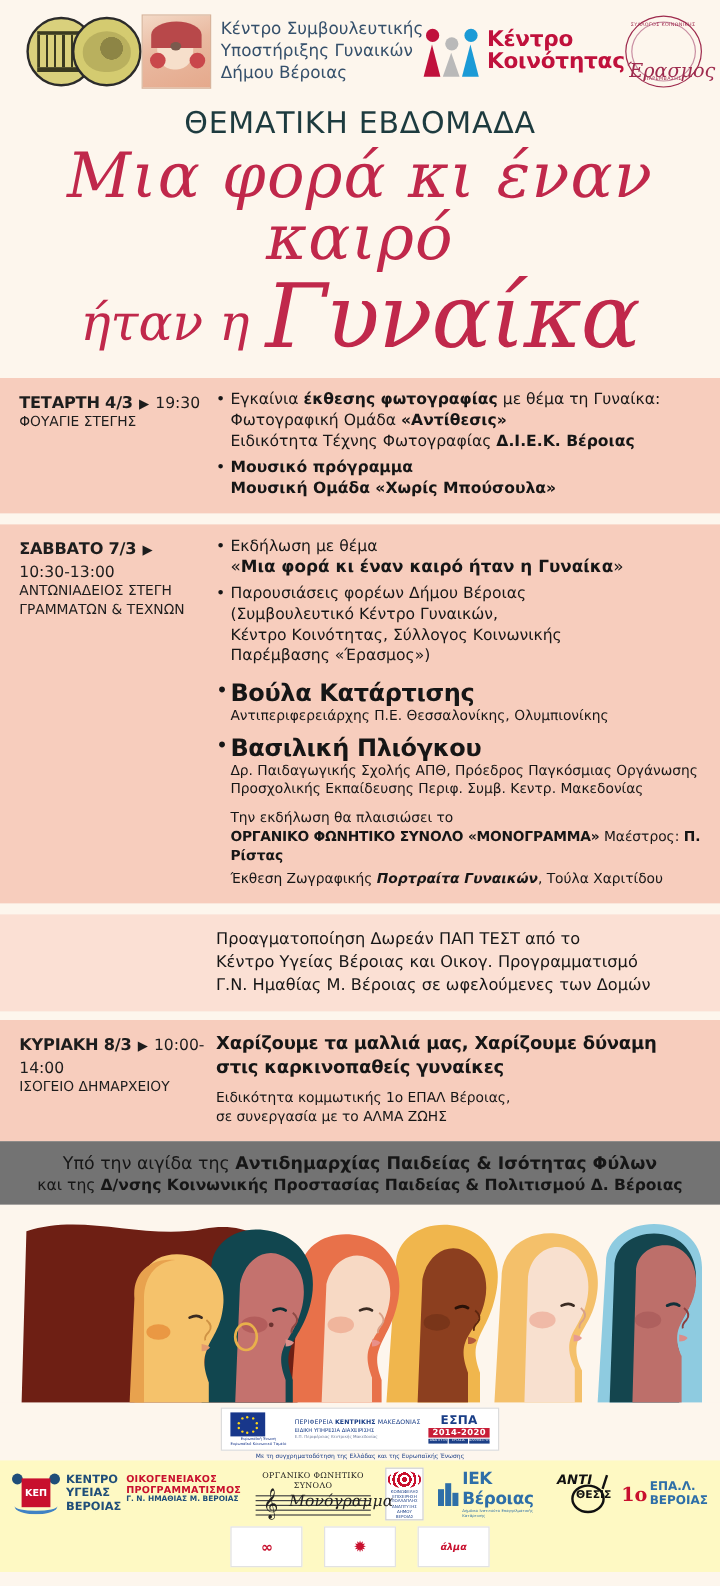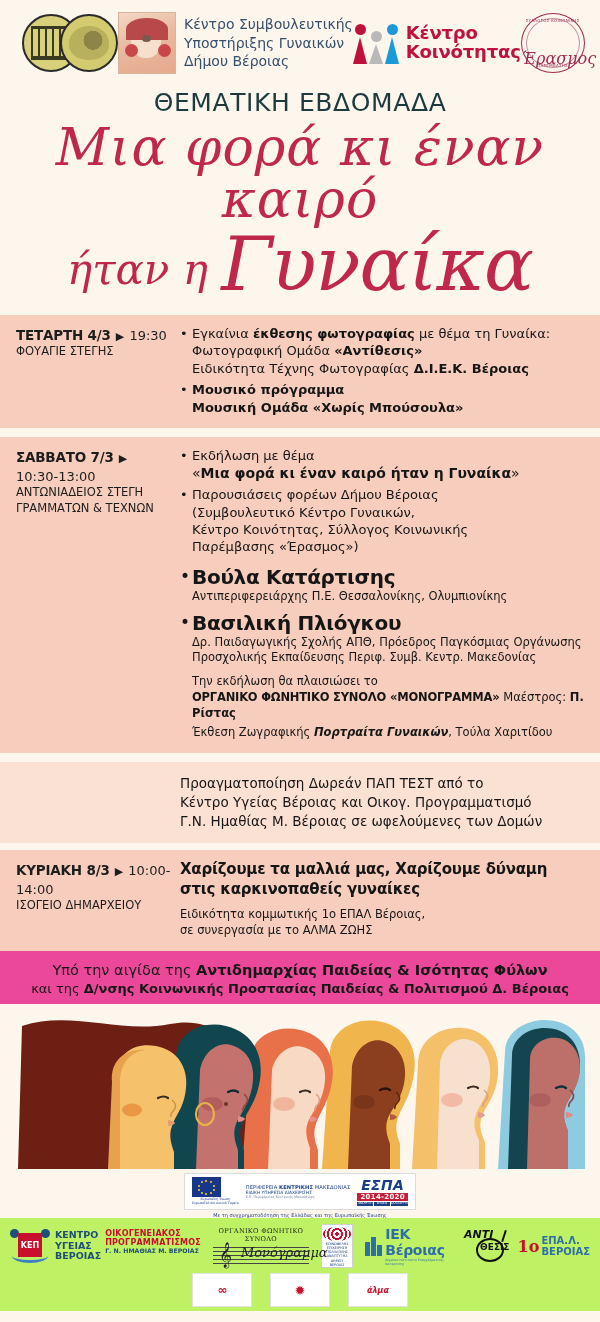--- a/index.html
+++ b/index.html
@@ -136,21 +136,21 @@
   .mono-line .caps { font-weight:bold; letter-spacing:-.2px; }
   .ital-b { font-style:italic; font-weight:bold; }
 
   .papblock { background:#fbe0d4; padding:12px 16px; }
   .pap-text { margin-left:164px; font-size:13.5px; line-height:1.42; color:#161616; }
 
   .sun-title { font-size:15px; font-weight:bold; line-height:1.3; letter-spacing:-.2px; }
   .sun-sub { font-size:11.5px; line-height:1.38; margin-top:8px; }
 
   
-  .auspices { text-align:center; padding:11px 10px 8px; background:#ec4899; }
+  .auspices { text-align:center; padding:11px 10px 8px; background:#737373; }
   .auspices .l1 { font-size:14.5px; color:#161616; }
   .auspices .l2 { font-size:13px; color:#161616; margin-top:3px; }
   .auspices b { font-weight:bold; }
 
   
   .illus { position:relative; width:600px; height:165px; overflow:hidden; background:#fdf6ed; }
   .illus svg { display:block; }
 
   
   .espa-wrap { display:flex; justify-content:center; padding-top:4px; background:#fdf6ed; }
@@ -162,30 +162,30 @@
   .eu-flag .star {
     position:absolute; width:2px; height:2px; background:#ffd617; border-radius:50%;
   }
   .eu-cap { font-size:3.2px; color:#18378b; text-align:center; line-height:1.15; margin-top:1px; }
   .espa-mid { line-height:1.2; }
   .espa-mid .t1 { font-size:5.2px; color:#1b3f87; letter-spacing:.1px; }
   .espa-mid .t1 b { font-weight:bold; }
   .espa-mid .t2 { font-size:4.4px; color:#1b3f87; }
   .espa-mid .t3 { font-size:3.4px; color:#6f7d9c; }
   .espa-right { text-align:center; }
-  .espa-right .big { font-size:14px; font-weight:bold; color:#1b3f87; letter-spacing:.3px;font-style:italic; }
+  .espa-right .big { font-size:10px; font-weight:bold; color:#1b3f87; letter-spacing:.3px; }
   .espa-right .yr { font-size:7px; font-weight:bold; color:#ffffff; background:#c81e38;
     padding:0 3px; letter-spacing:.3px; }
   .espa-right .bars { display:flex; gap:1px; margin-top:1px; }
   .espa-right .bars span { flex:1; height:4px; background:#1b3f87; font-size:2.6px;
     color:#fff; line-height:4px; text-align:center; }
   .cofin { text-align:center; font-size:5px; color:#1b3f87; margin-top:2px; }
 
   
-  .foot { padding:6px 10px 4px; background:#bef264; }
+  .foot { padding:6px 10px 4px; background:#fef9c3; }
   .foot-row { display:flex; align-items:center; justify-content:center; gap:12px; }
 
   .kep { display:flex; align-items:center; gap:5px; }
   .kep-mark { position:relative; width:40px; height:34px; }
   .kep-cross { position:absolute; left:8px; top:4px; width:24px; height:24px;
     background:#c8102e; }
   .kep-cross::after { content:"ΚΕΠ"; position:absolute; inset:0; display:flex;
     align-items:center; justify-content:center; color:#fff; font-size:8px; font-weight:bold; }
   .kep-dotL { position:absolute; left:0; top:0; width:9px; height:9px; border-radius:50%;
     background:#1f4e79; }

